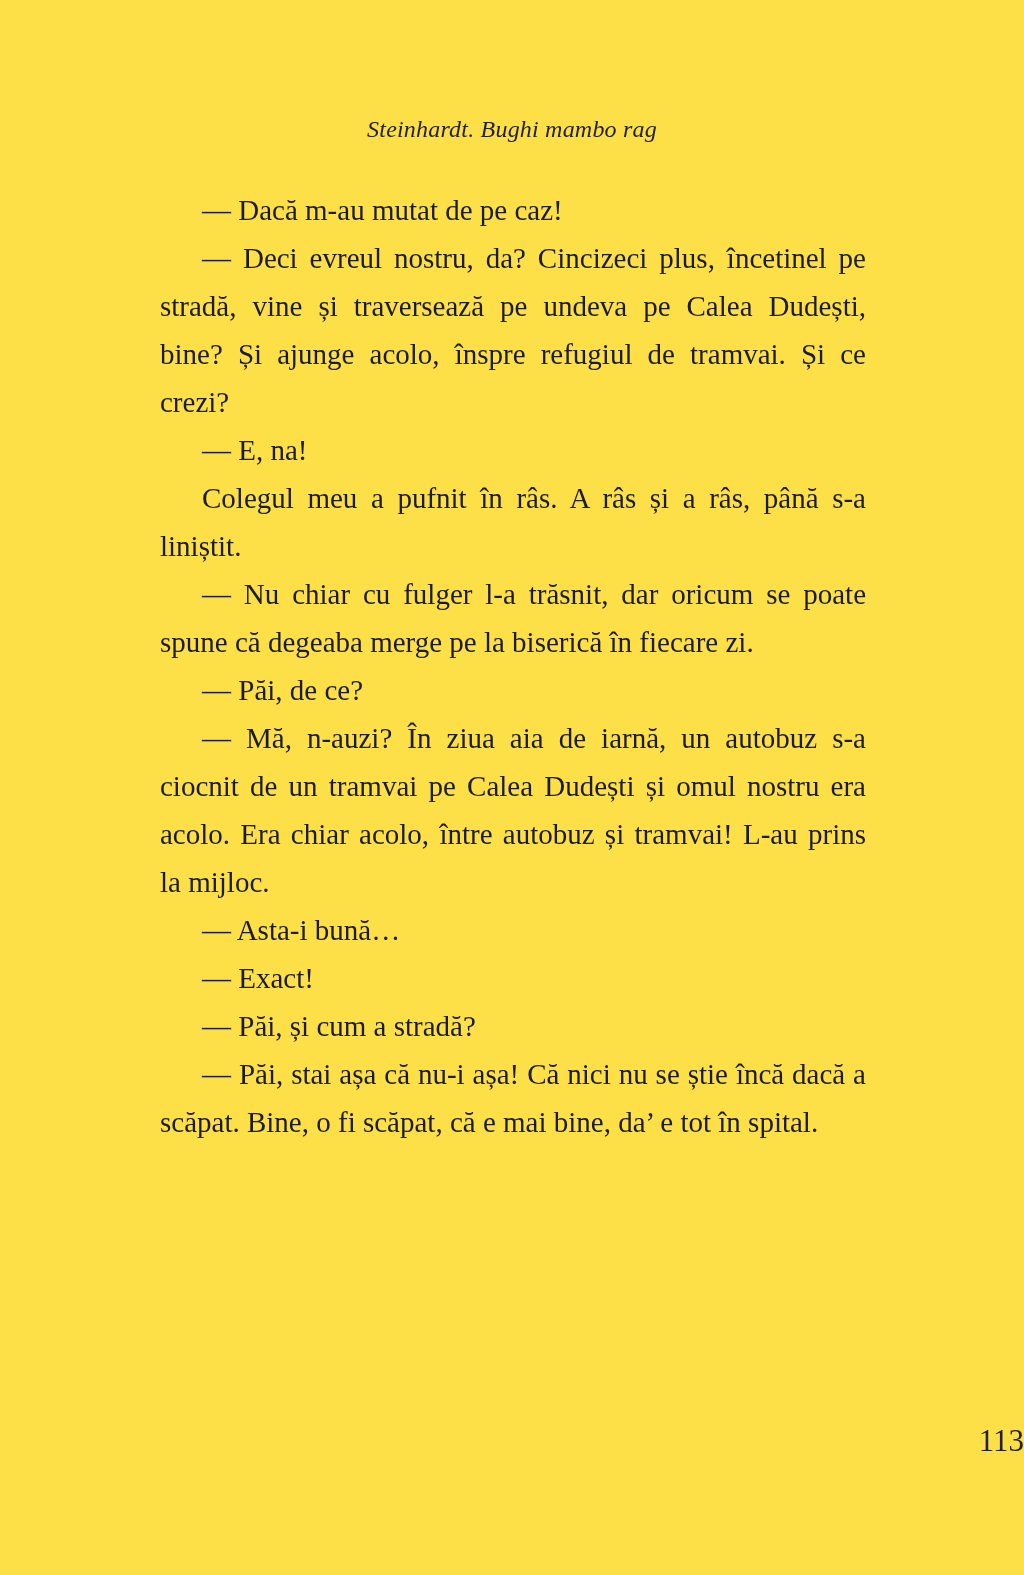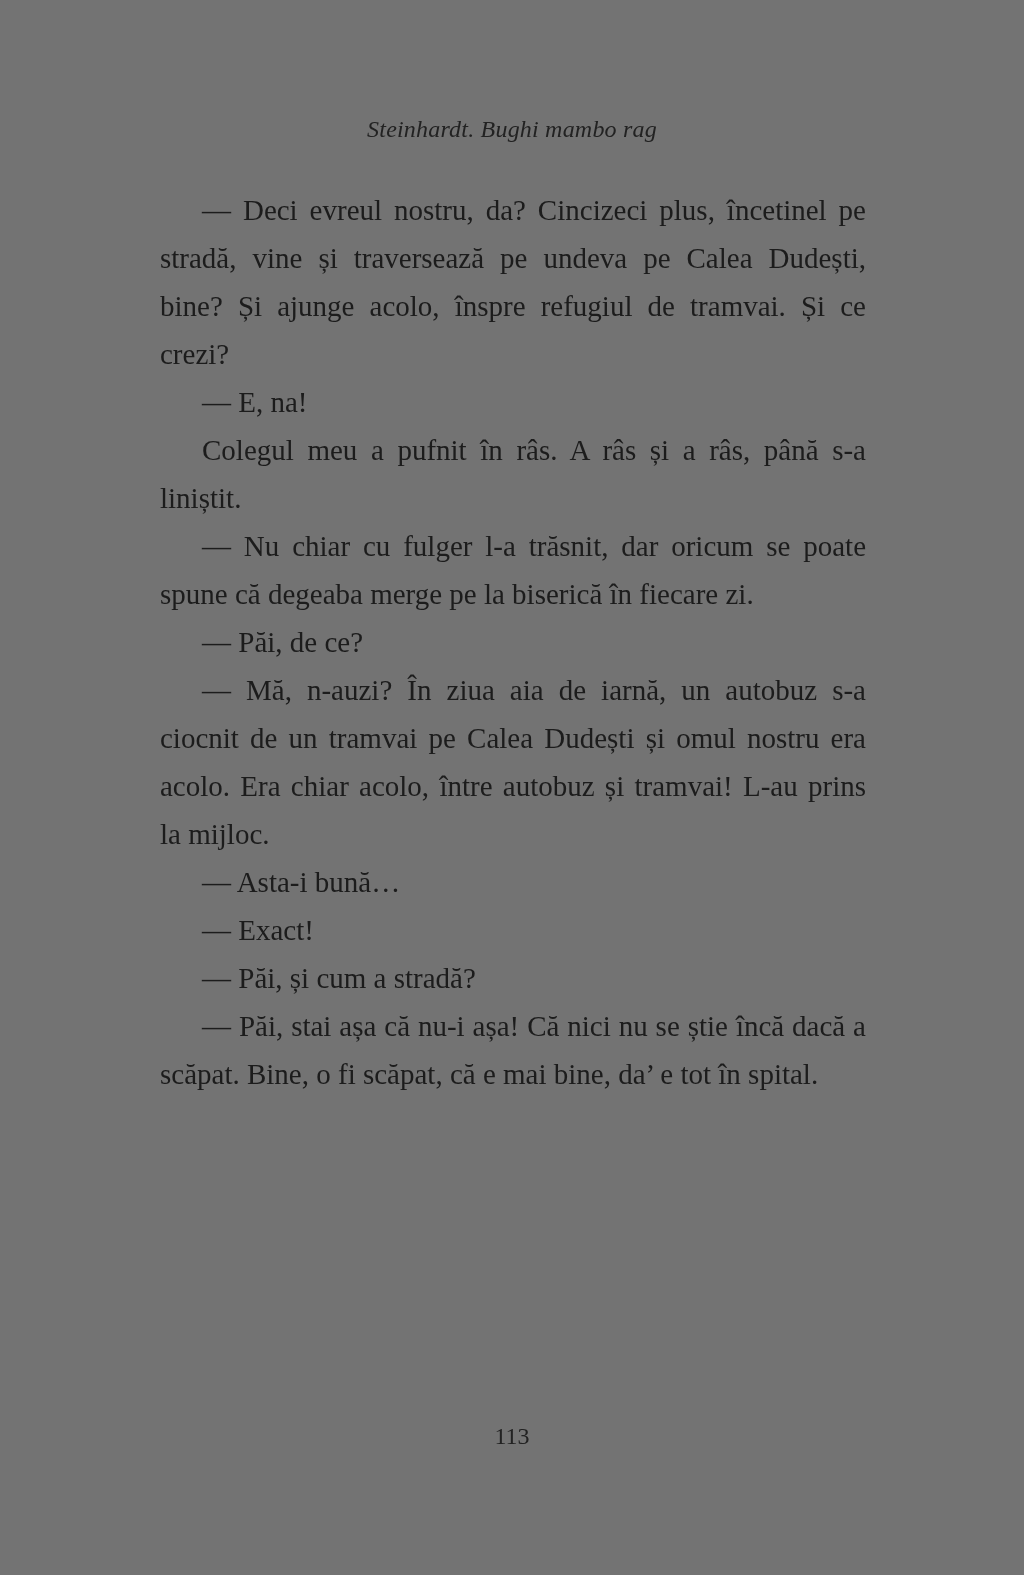--- a/index.html
+++ b/index.html
@@ -4,21 +4,21 @@
 <style>
   html, body {
     margin: 0;
     padding: 0;
     background: #ffffff;
   }
   .page {
     position: relative;
     width: 1024px;
     height: 1575px;
-    background: #737373;
+    background: #fde047;
     font-family: "Liberation Serif", serif;
     color: #1c1c1c;
     overflow: hidden;
   }
   .running-head {
     position: absolute;
     top: 116px;
     left: 0;
     right: 0;
     text-align: center;
@@ -42,33 +42,34 @@
     padding: 0;
     text-indent: 42px;
     hyphens: manual;
     -webkit-hyphens: manual;
   }
   .page-number {
     position: absolute;
     top: 1423px;
     left: 0;
     right: 0;
-    text-align: center;
-    font-size: 24px;
+    text-align: right;
+    font-size: 31px;
     color: #222;
   }
 </style>
 </head>
 <body>
 
 <div class="page">
 
   <div class="running-head">Steinhardt. Bughi mambo rag</div>
 
   <div class="text-block">
+    <p>— Dacă m-au mutat de pe caz!</p>
     <p>— Deci evreul nostru, da? Cincizeci plus, înce­tinel pe stradă, vine și traversează pe undeva pe Calea Dudești, bine? Și ajunge acolo, înspre refu­giul de tramvai. Și ce crezi?</p>
     <p>— E, na!</p>
     <p>Colegul meu a pufnit în râs. A râs și a râs, până s-a liniștit.</p>
     <p>— Nu chiar cu fulger l-a trăsnit, dar oricum se poate spune că degeaba merge pe la biserică în fiecare zi.</p>
     <p>— Păi, de ce?</p>
     <p>— Mă, n-auzi? În ziua aia de iarnă, un autobuz s-a ciocnit de un tramvai pe Calea Dudești și omul nostru era acolo. Era chiar acolo, între autobuz și tramvai! L-au prins la mijloc.</p>
     <p>— Asta-i bună…</p>
     <p>— Exact!</p>
     <p>— Păi, și cum a stradă?</p>
     <p>— Păi, stai așa că nu-i așa! Că nici nu se știe încă dacă a scăpat. Bine, o fi scăpat, că e mai bine, da’ e tot în spital.</p>

